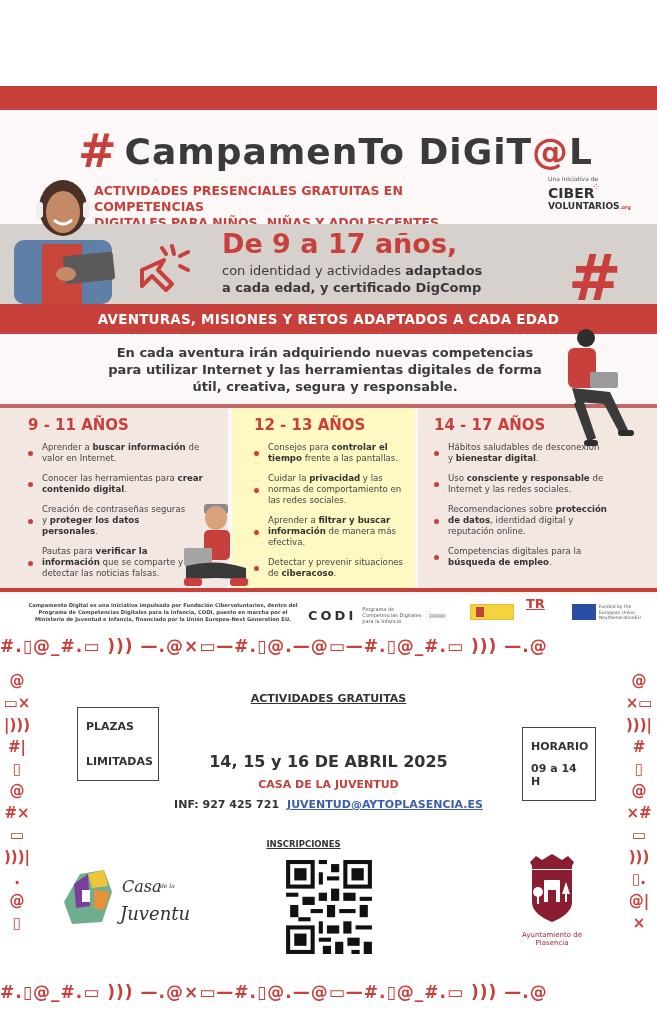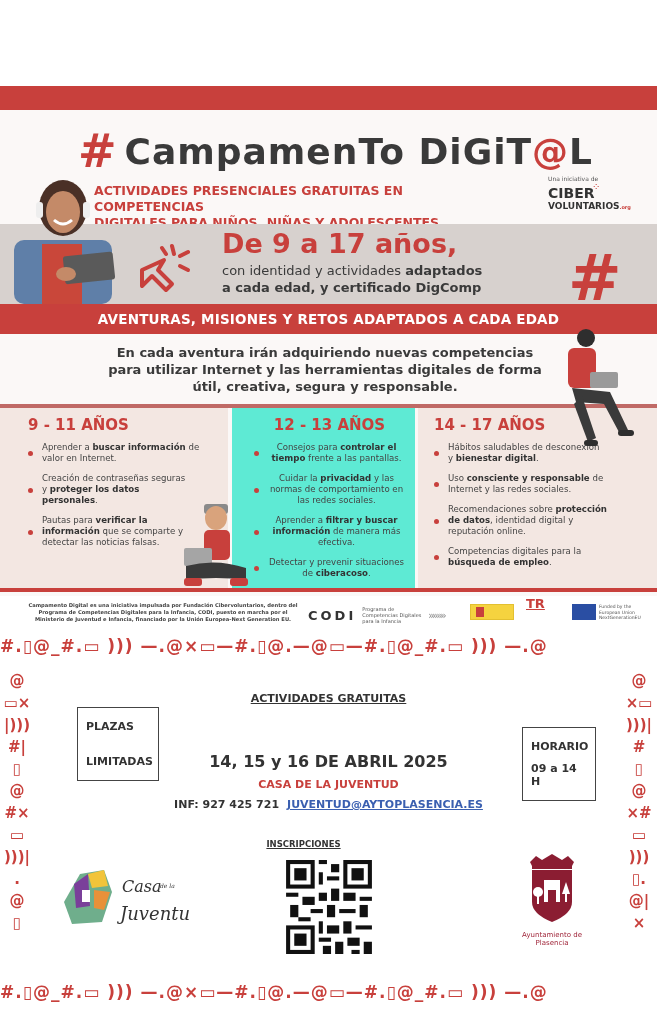--- a/index.html
+++ b/index.html
@@ -26,21 +26,21 @@
   .age-sub { left: 222px; top: 262px; font-size: 13px; color: #3a3a3a; line-height: 17px; }
   .age-sub b { font-weight: bold; }
   .bighash { left: 568px; top: 246px; font-size: 64px; font-weight: bold; color: #c8403c; line-height: 1; }
   .redband { left: 0; top: 304px; width: 657px; height: 30px; background: #c8403c; color: #fff; font-size: 13.5px; font-weight: bold; display: flex; align-items: center; justify-content: center; letter-spacing: 0.2px; }
   .intro { left: 100px; top: 344px; width: 450px; text-align: center; font-size: 13px; line-height: 17px; color: #3a3a3a; font-weight: bold; }
   .sep { left: 0; top: 404px; width: 657px; height: 4px; background: #c06a66; }
   .man { left: 562px; top: 326px; width: 80px; height: 125px; }
   .cols { left: 0; top: 408px; width: 657px; height: 180px; }
   .col { position: absolute; top: 0; height: 180px; padding: 8px 10px 0 28px; }
   .col1 { left: 0; width: 228px; background: #f3e7e2; }
-  .col2 { left: 232px; width: 183px; background: #5eead4; padding-left: 22px; text-align: center; }
+  .col2 { left: 232px; width: 183px; background: #fef9c3; padding-left: 22px; }
   .col3 { left: 418px; width: 239px; background: #f3e7e2; padding-left: 16px; }
   .col h3 { font-size: 15px; font-weight: bold; color: #c8403c; margin-bottom: 8px; }
   .col ul { list-style: none; }
   .col li { position: relative; font-size: 8.6px; line-height: 11px; color: #444; margin-bottom: 9px; padding-left: 14px; }
   .col li::before { content: ""; position: absolute; left: 0; top: 50%; width: 5px; height: 5px; margin-top: -2px; border-radius: 50%; background: #c8403c; }
   .col li b { font-weight: bold; color: #333; }
   .boy { left: 180px; top: 498px; width: 72px; height: 92px; }
   .redline2 { left: 0; top: 588px; width: 657px; height: 4px; background: #c8403c; }
   .footer-txt { left: 28px; top: 602px; width: 270px; font-size: 5.2px; line-height: 7px; color: #444; text-align: center; font-weight: bold; }
   .codi { left: 308px; top: 606px; display: flex; align-items: center; gap: 6px; }
@@ -126,20 +126,21 @@
 
 <div class="abs intro">En cada aventura irán adquiriendo nuevas competencias para utilizar Internet y las herramientas digitales de forma útil, creativa, segura y responsable.</div>
 
 <div class="abs sep"></div>
 
 <div class="abs cols">
   <div class="col col1">
     <h3>9 - 11 AÑOS</h3>
     <ul>
       <li><span>Aprender a </span><b>buscar información</b><span> de valor en Internet.</span></li>
+      <li><span>Conocer las herramientas para </span><b>crear contenido digital</b><span>.</span></li>
       <li style="padding-right:30px"><span>Creación de contraseñas seguras y </span><b>proteger los datos personales</b><span>.</span></li>
       <li style="padding-right:30px"><span>Pautas para </span><b>verificar la información</b><span> que se comparte y detectar las noticias falsas.</span></li>
     </ul>
   </div>
   <div class="col col2">
     <h3>12 - 13 AÑOS</h3>
     <ul>
       <li><span>Consejos para </span><b>controlar el tiempo</b><span> frente a las pantallas.</span></li>
       <li><span>Cuidar la </span><b>privacidad</b><span> y las normas de comportamiento en las redes sociales.</span></li>
       <li><span>Aprender a </span><b>filtrar y buscar información</b><span> de manera más efectiva.</span></li>

